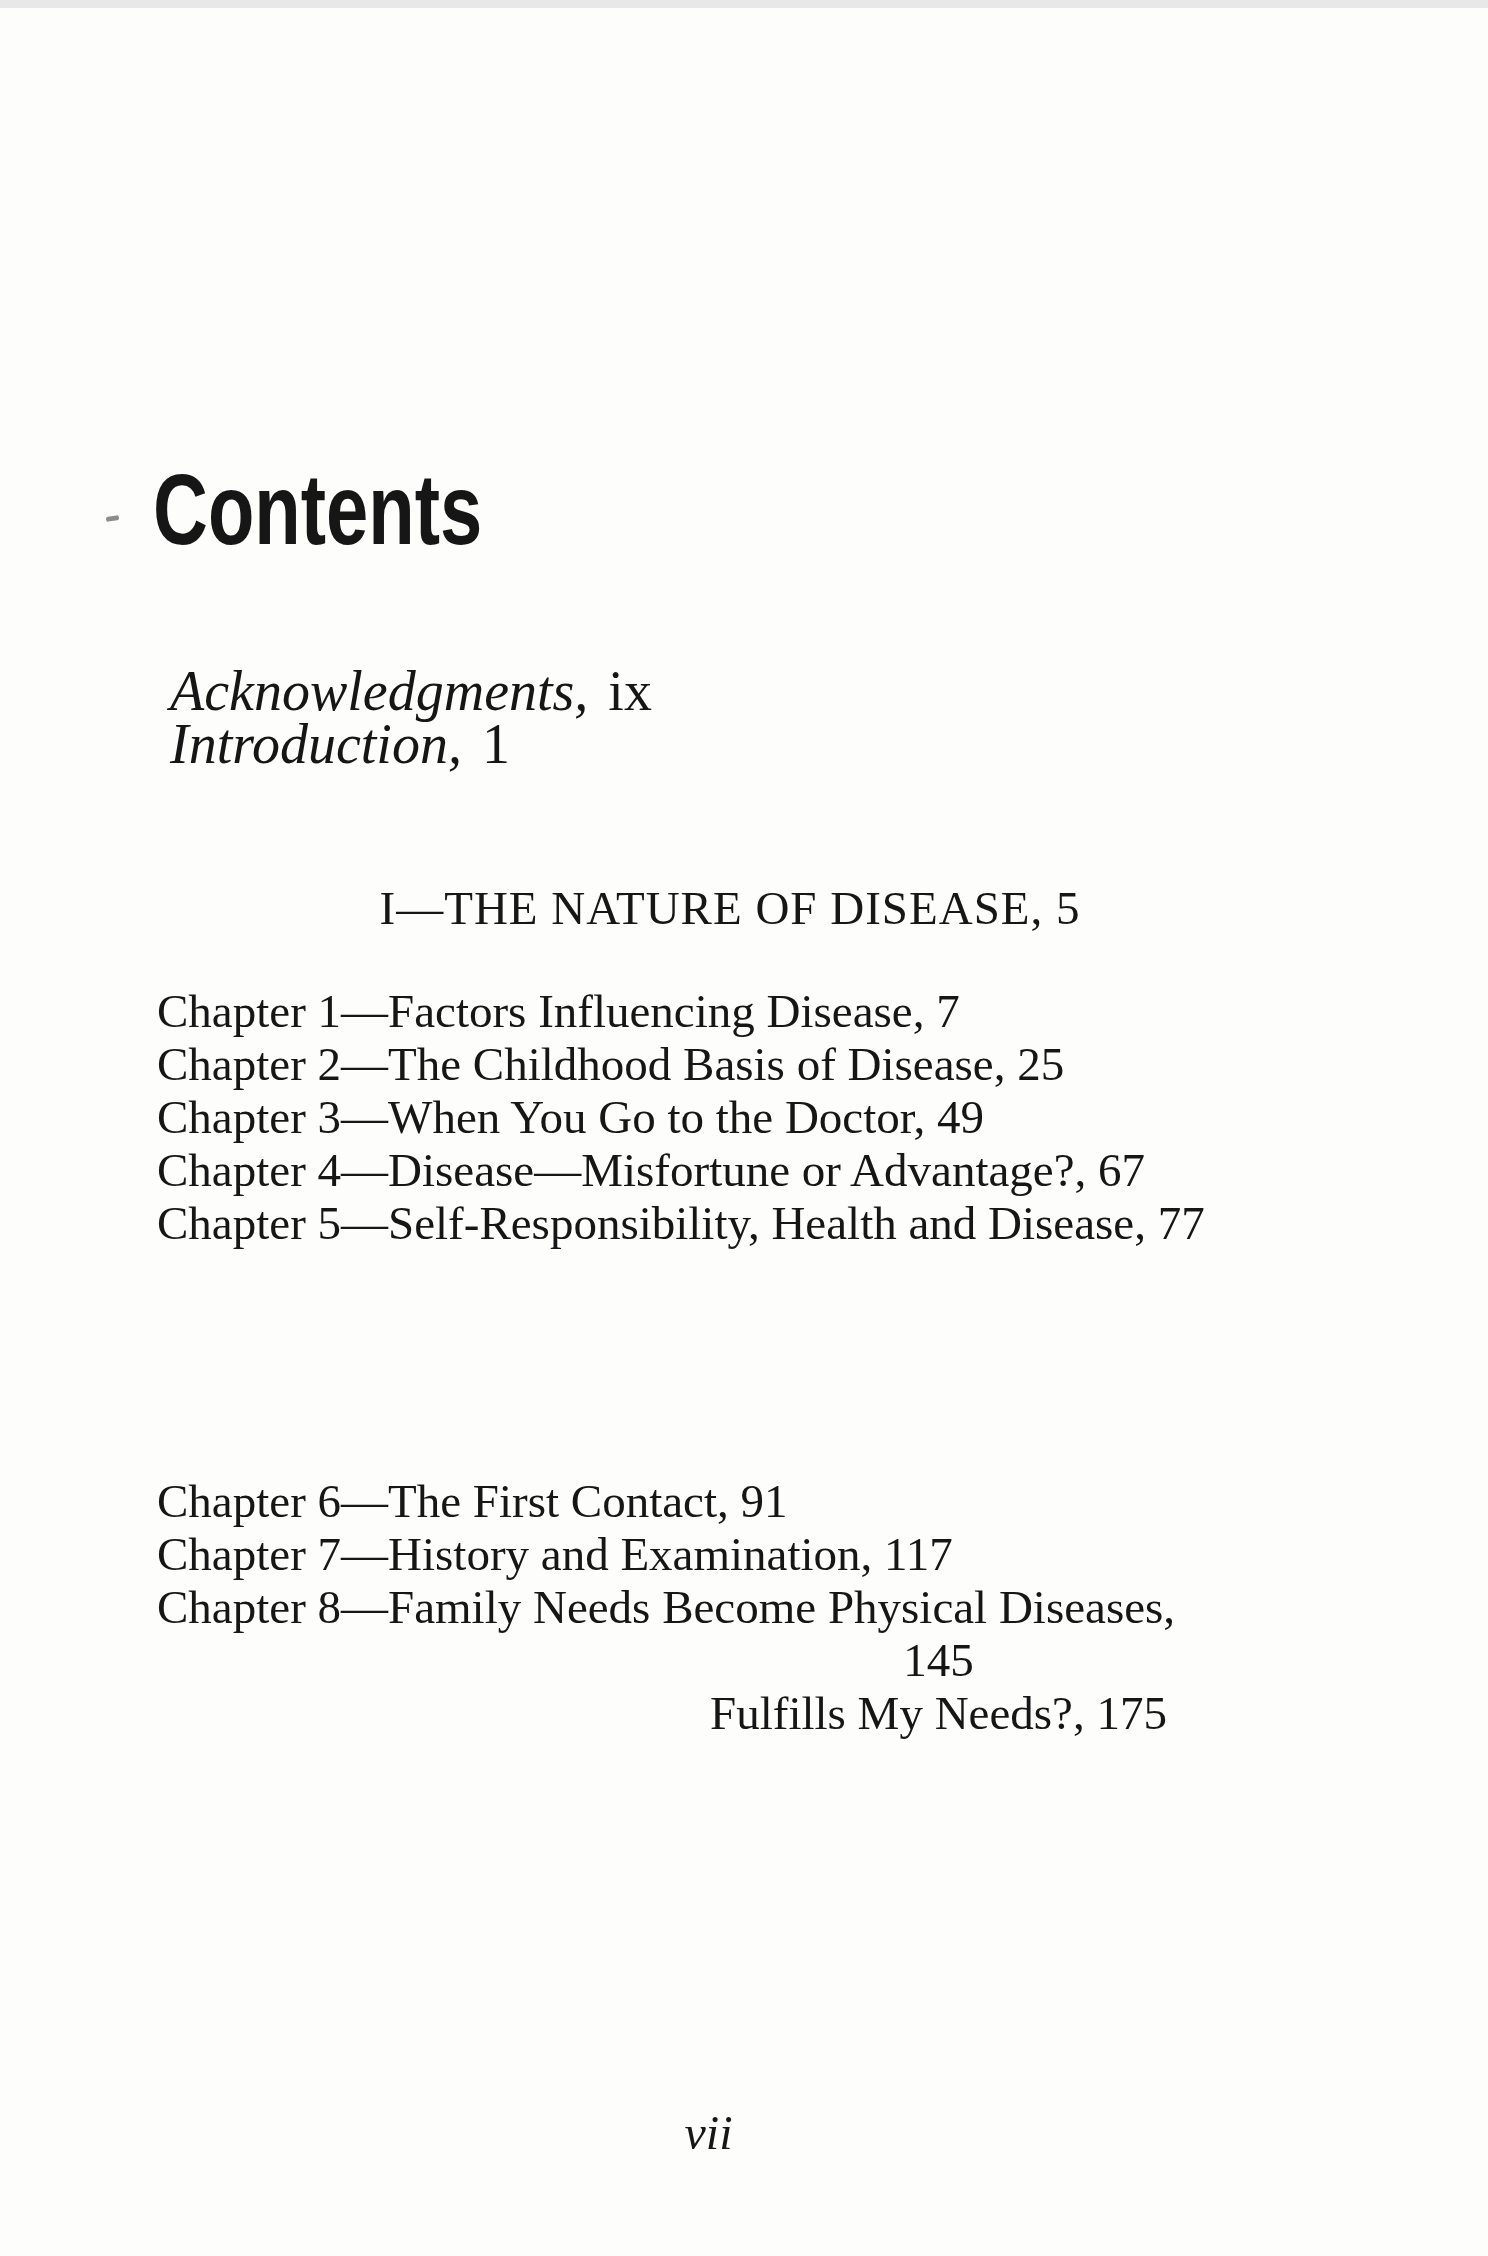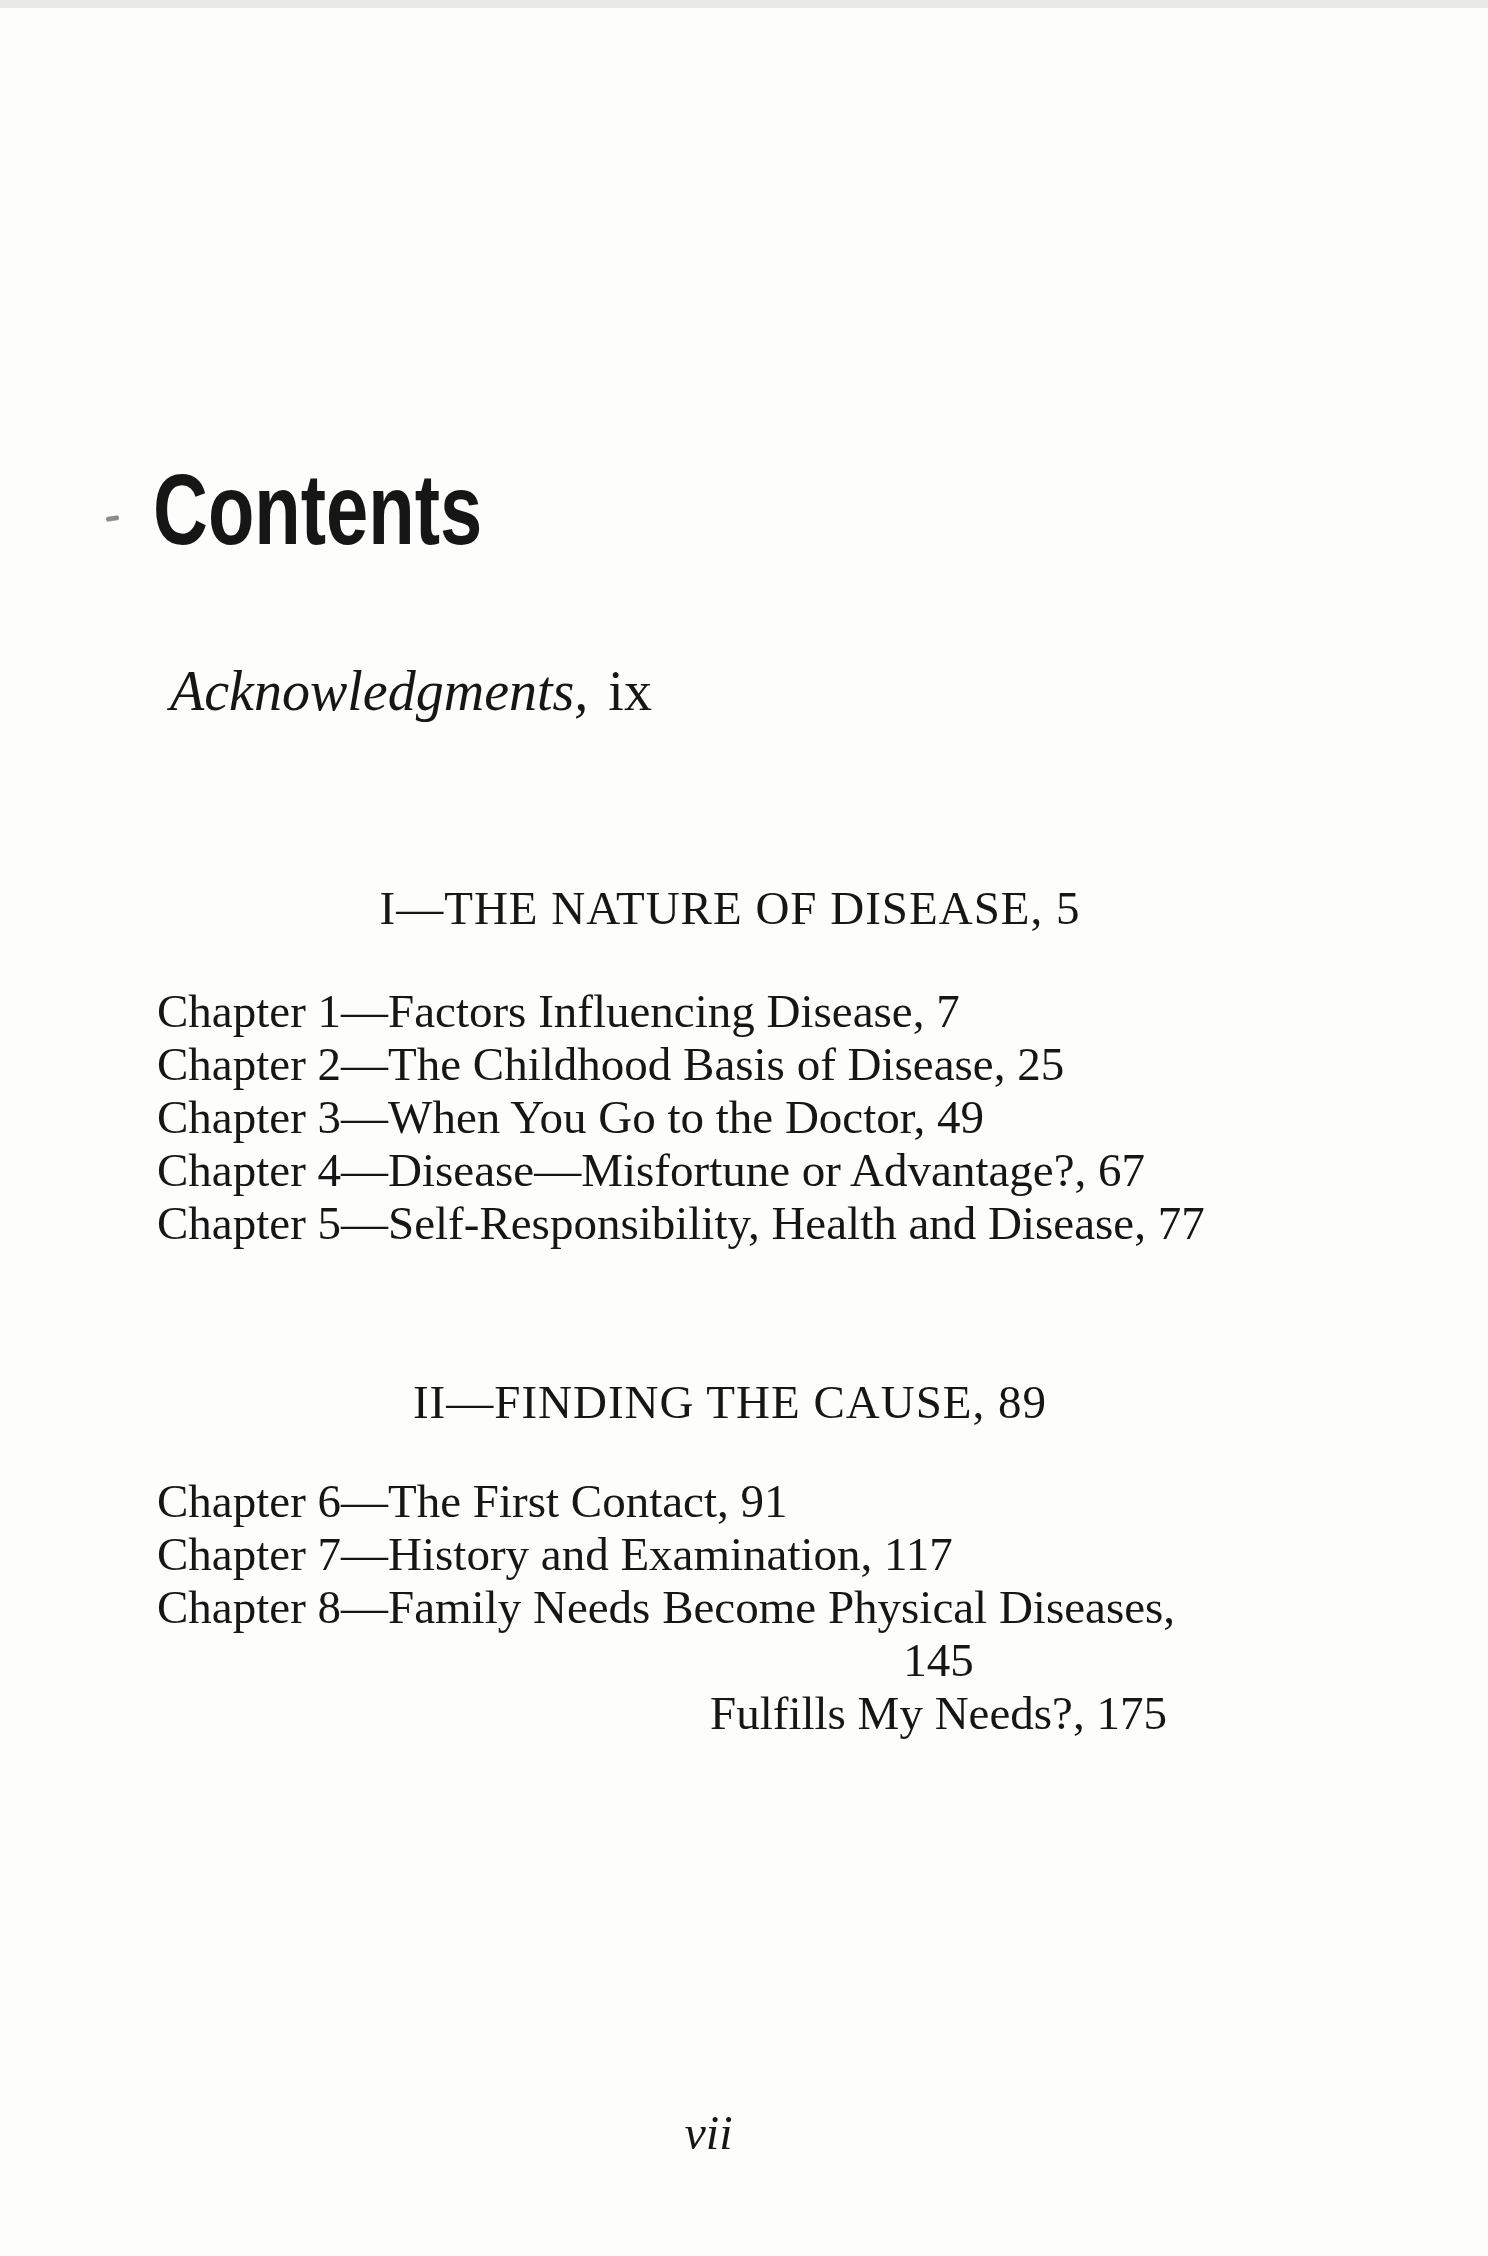--- a/index.html
+++ b/index.html
@@ -58,20 +58,23 @@
 <body>
 
 <div class="page">
 
   <h1 class="book-title">Contents</h1>
 
   <div class="front-matter">
     <div class="line">
       <span class="fm-label">Acknowledgments,</span><span class="fm-page">ix</span>
     </div>
+    <div class="line">
+      <span class="fm-label">Introduction,</span><span class="fm-page">1</span>
+    </div>
   </div>
 
   <div class="section-heading" style="top:874px">I—THE NATURE OF DISEASE, 5</div>
 
   <div class="entries" style="top:977px">
     <div class="line">
       <span class="ch-num">Chapter 1</span><span>—Factors Influencing Disease, 7</span>
     </div>
     <div class="line">
       <span class="ch-num">Chapter 2</span><span>—The Childhood Basis of Disease, 25</span>
@@ -80,21 +83,20 @@
       <span class="ch-num">Chapter 3</span><span>—When You Go to the Doctor, 49</span>
     </div>
     <div class="line">
       <span class="ch-num">Chapter 4</span><span>—Disease—Misfortune or Advantage?, 67</span>
     </div>
     <div class="line">
       <span class="ch-num">Chapter 5</span><span>—Self-Responsibility, Health and Disease, 77</span>
     </div>
   </div>
 
-  <div class="section-heading" style="top:1368px">II—FINDING THE CAUSE, 89</div>
 
   <div class="entries" style="top:1467px">
     <div class="line">
       <span class="ch-num">Chapter 6</span><span>—The First Contact, 91</span>
     </div>
     <div class="line">
       <span class="ch-num">Chapter 7</span><span>—History and Examination, 117</span>
     </div>
     <div class="line">
       <span class="ch-num">Chapter 8</span><span>—Family Needs Become Physical Diseases,</span>

